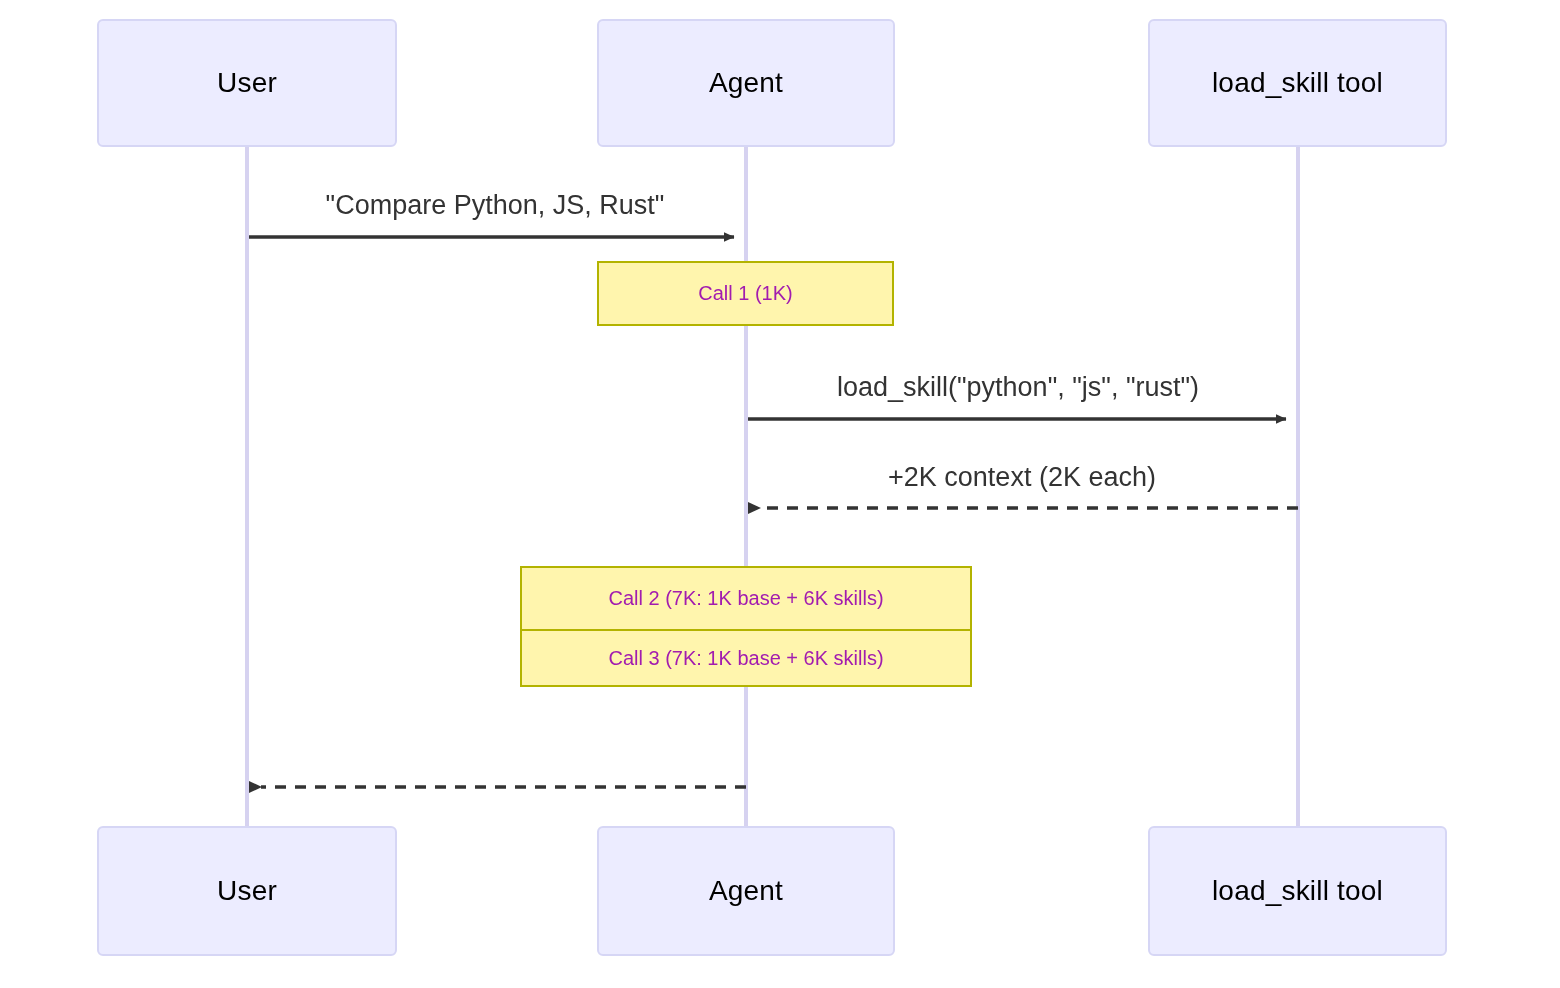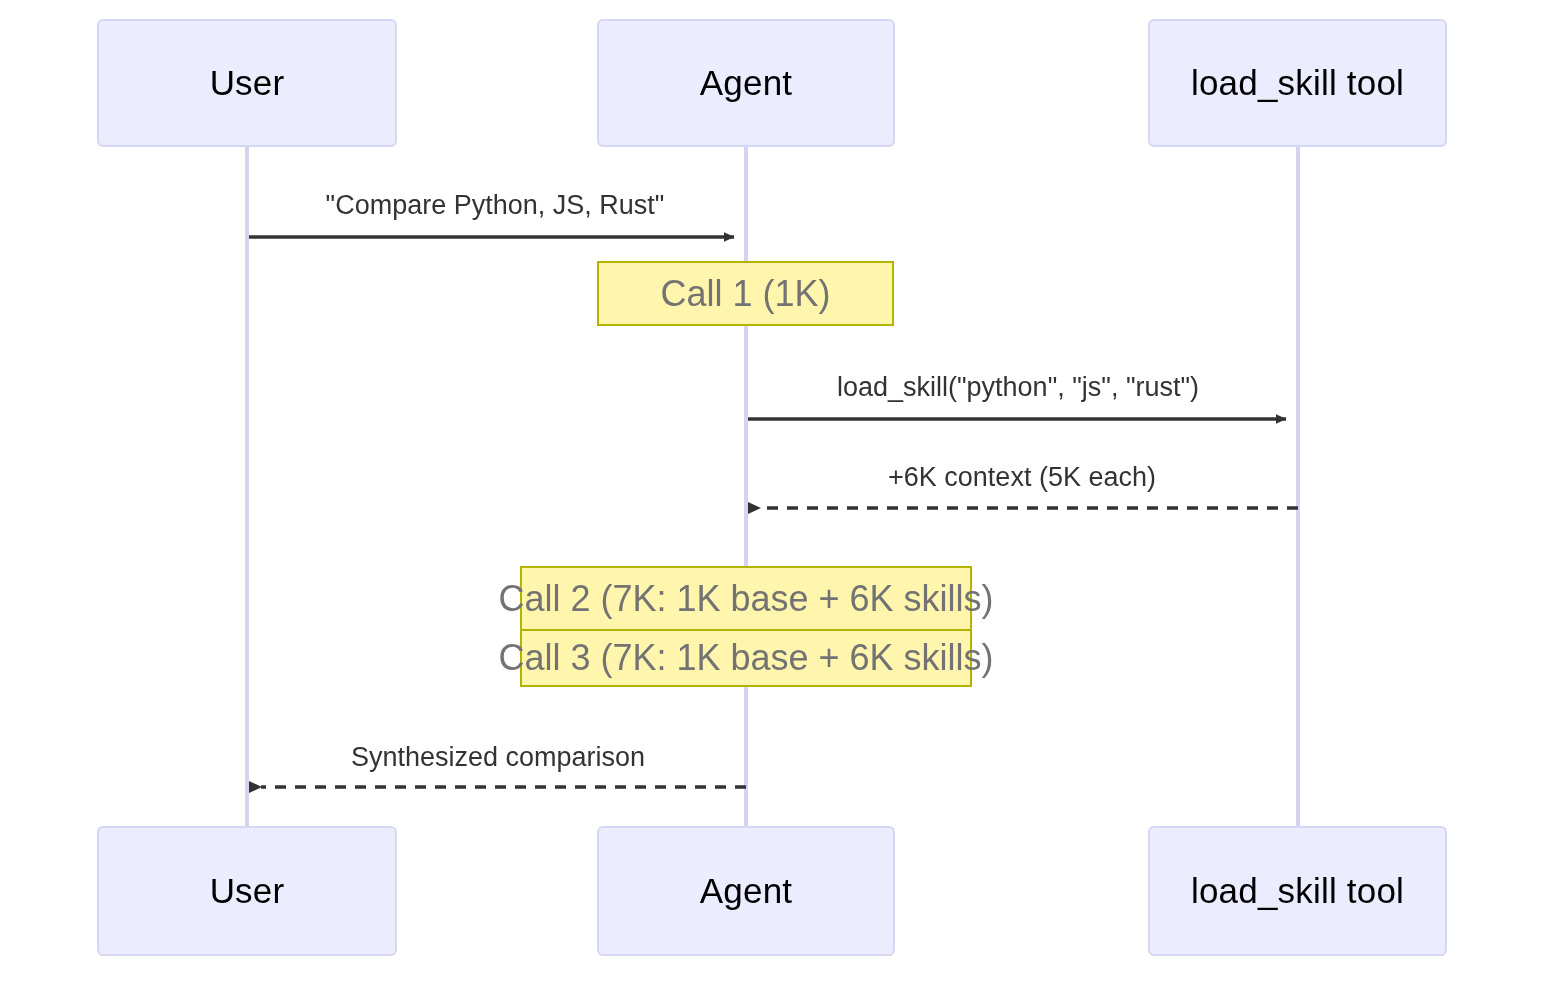--- a/index.html
+++ b/index.html
@@ -32,38 +32,38 @@
     box-sizing: border-box;
     background: #ECECFF;
     border: 2px solid #d6d6f5;
     border-radius: 6px;
     display: flex;
     align-items: center;
     justify-content: center;
   }
   .participant-label {
     font-family: "Liberation Sans", sans-serif;
-    font-size: 35px;
+    font-size: 28px;
     color: #000000;
     white-space: nowrap;
     letter-spacing: 0.2px;
   }
   .note-box {
     position: absolute;
     box-sizing: border-box;
     background: #FFF5AD;
     border: 2px solid #b3b300;
     display: flex;
     align-items: center;
     justify-content: center;
   }
   .note-label {
     font-family: "Liberation Sans", sans-serif;
-    font-size: 36px;
-    color: #737373;
+    font-size: 20px;
+    color: #a21caf;
     white-space: nowrap;
   }
   .msg-label {
     position: absolute;
     font-family: "Liberation Sans", sans-serif;
     font-size: 27px;
     color: #333333;
     white-space: nowrap;
     transform: translateX(-50%);
     text-align: center;
@@ -130,17 +130,16 @@
   </div>
 
   <div class="note-box" style="left:520px; top:629px; width:452px; height:58px;">
     <span class="note-label">Call 3 (7K: 1K base + 6K skills)</span>
   </div>
 
   <div class="msg-label" style="left:495px; top:190px;">"Compare Python, JS, Rust"</div>
 
   <div class="msg-label" style="left:1018px; top:372px;">load_skill("python", "js", "rust")</div>
 
-  <div class="msg-label" style="left:1022px; top:462px;">+6K context (5K each)</div>
+  <div class="msg-label" style="left:1022px; top:462px;">+2K context (2K each)</div>
 
-  <div class="msg-label" style="left:498px; top:742px;">Synthesized comparison</div>
 
 </div>
 
 </body></html>

